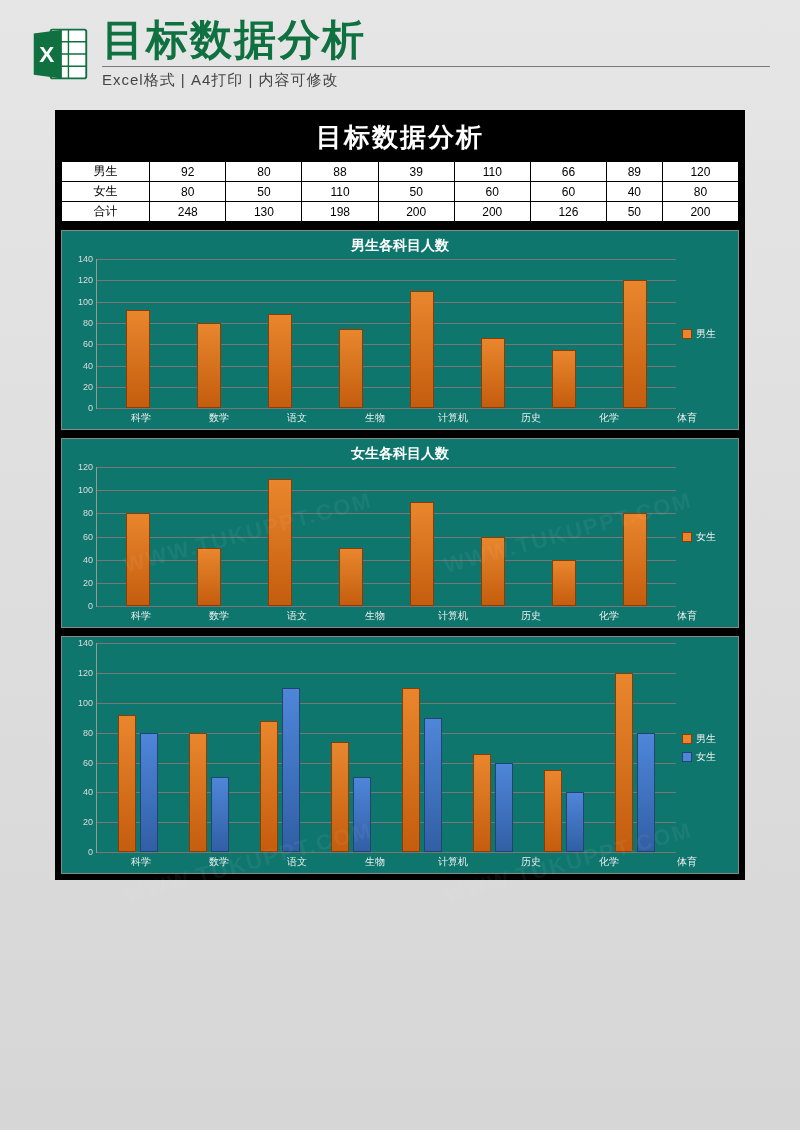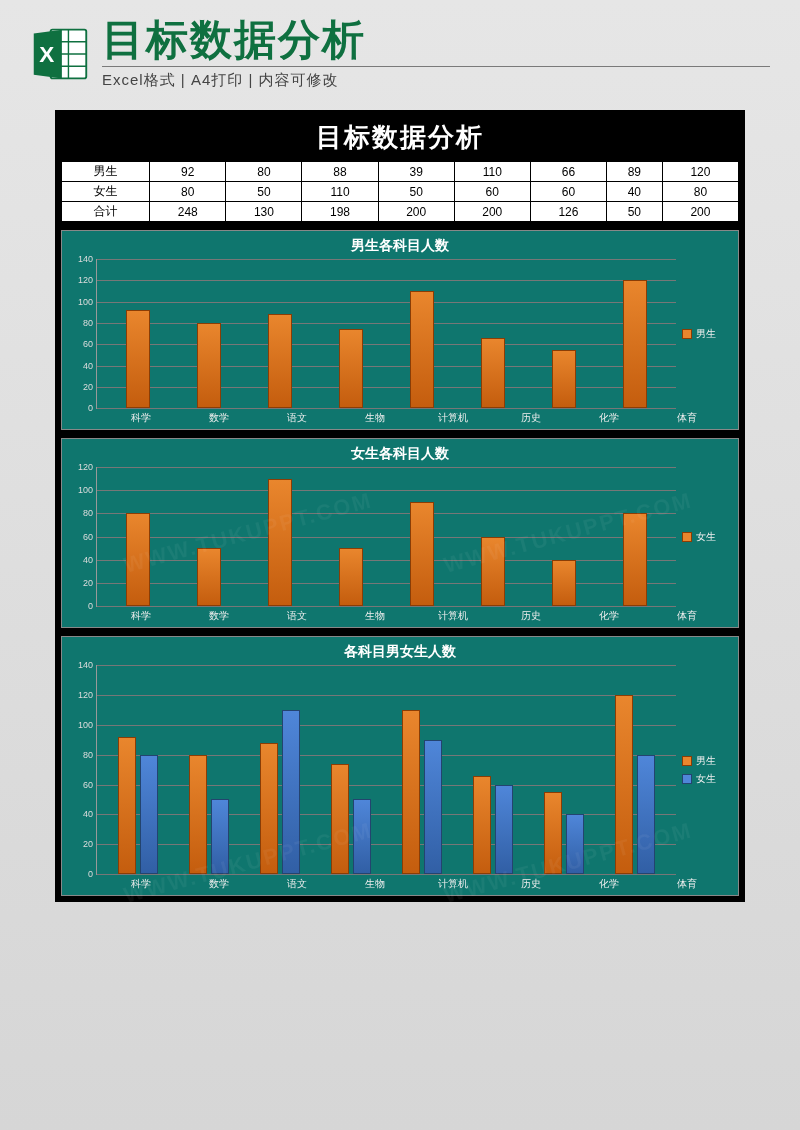--- a/index.html
+++ b/index.html
@@ -288,21 +288,20 @@
           <span>数学</span>
           <span>语文</span>
           <span>生物</span>
           <span>计算机</span>
           <span>历史</span>
           <span>化学</span>
           <span>体育</span>
         </div>
       </div>
       <div class="chart-block" style="--ploth: 210px;">
-        <div class="chart-title">各科目男女生人数</div>
         <div class="chart-body">
           <div class="plot">
             <div class="gridlines">
               <div class="gl" style="top: 100%;"></div>
               <div class="gl" style="top: 85.7143%;"></div>
               <div class="gl" style="top: 71.4286%;"></div>
               <div class="gl" style="top: 57.1429%;"></div>
               <div class="gl" style="top: 42.8571%;"></div>
               <div class="gl" style="top: 28.5714%;"></div>
               <div class="gl" style="top: 14.2857%;"></div>

